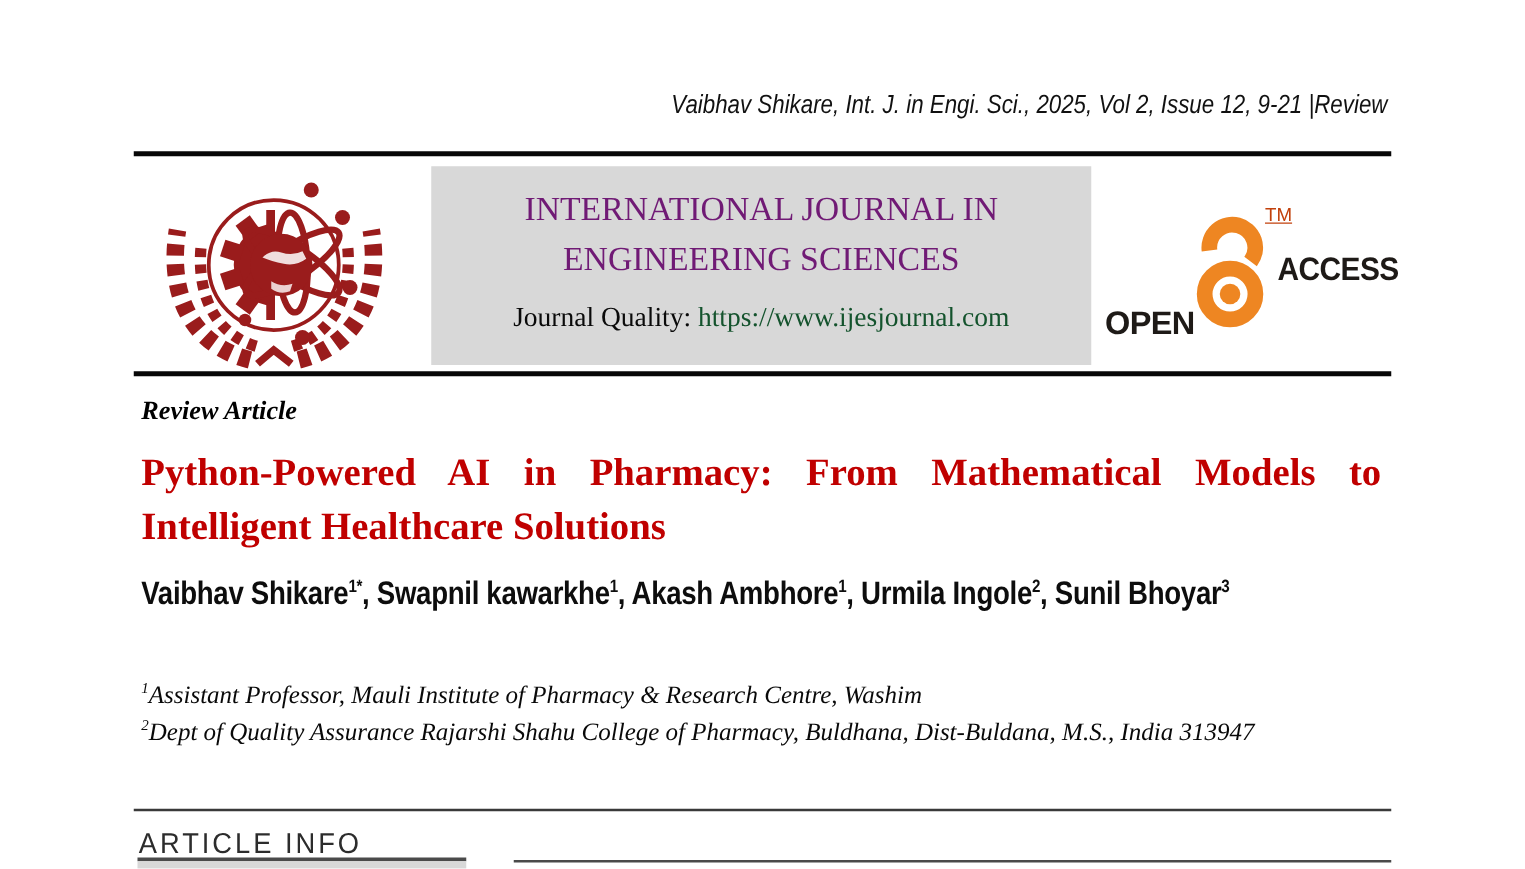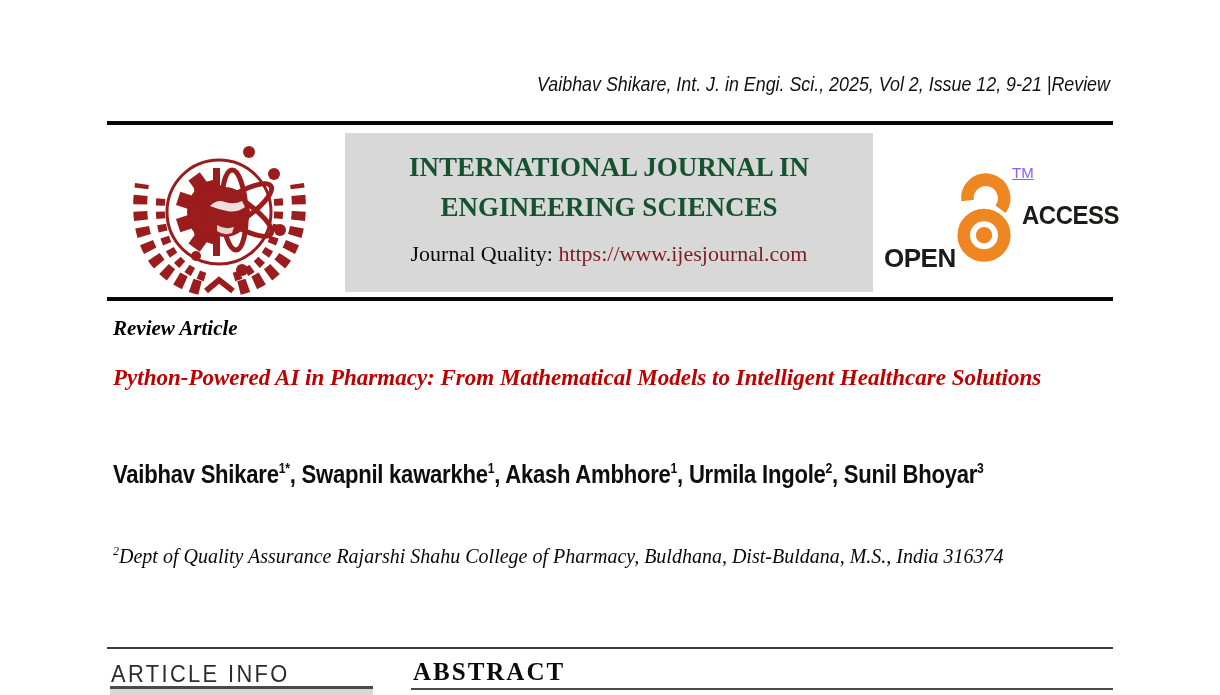--- a/index.html
+++ b/index.html
@@ -22,43 +22,43 @@
   .rule-2 { top:297px; height:4px; }
   .rule-thin { position:absolute; left:107px; top:647px; width:1006px; height:2px; background:#3a3a3a; }
 
   
   .logo { position:absolute; left:122px; top:130px; width:195px; height:165px; }
   .journal-box {
     position:absolute; left:345px; top:133px; width:528px; height:159px;
     background:#d8d8d8; text-align:center;
   }
   .journal-name {
-    margin:14px 28px 12px; font-weight:bold; font-size:27px; line-height:40px; color:#14532d;
+    margin:14px 28px 12px; font-weight:normal; font-size:27px; line-height:40px; color:#701a75;
   }
   .journal-homepage { margin-top:14px; font-size:22px; color:#0a0a0a; }
-  .journal-homepage .url { text-decoration:none; color:#7f1d1d; }
+  .journal-homepage .url { text-decoration:none; color:#14532d; }
 
   .oa { position:absolute; left:884px; top:158px; width:235px; height:112px; }
   .oa-word {
     position:absolute; font-family:"Liberation Sans", sans-serif; font-weight:bold;
     font-size:26px; color:#1e1a17; letter-spacing:-0.5px; top:42px;
   }
   .oa-open { left:0;margin-top:43px; }
   .oa-access { left:138px; transform:scaleX(0.92); transform-origin:0 0; }
   .oa-lock { position:absolute; left:72px; top:4px; width:58px; height:104px; }
   .oa-tm {
     position:absolute; left:128px; top:6px; font-family:"Liberation Sans", sans-serif;
-    font-size:15px; color:#8b5cf6;text-decoration:underline;
+    font-size:15px; color:#c2410c;text-decoration:underline;
   }
 
   
   .review-article { position:absolute; left:113px; top:316px; font-size:21px; font-weight:bold;font-style:italic; }
   .title {
     position:absolute; left:113px; top:356px; width:992px;
-    font-size:23px; font-weight:bold; color:#C00000; line-height:43px; text-align:justify;font-style:italic;
+    font-size:31px; font-weight:bold; color:#C00000; line-height:43px; text-align:justify;
   }
   .authors {
     position:absolute; left:113px; top:458px; width:1150px;
     font-family:"Liberation Sans", sans-serif; font-weight:bold; font-size:26px;
     line-height:33px; letter-spacing:-0.3px; color:#0d0d0d;
     transform:scaleX(0.85); transform-origin:0 0;
   }
   .authors sup { font-size:55%; line-height:0; vertical-align:super; }
   .affiliations {
     position:absolute; left:113px; top:541px; width:1010px;
@@ -158,25 +158,25 @@
 
   <div class="review-article">Review Article</div>
 
   <div class="title">Python-Powered AI in Pharmacy: From Mathematical Models to Intelligent Healthcare Solutions</div>
 
   <div class="authors">
     <span><span>Vaibhav Shikare</span><sup>1*</sup><span>, </span></span><span><span>Swapnil kawarkhe</span><sup>1</sup><span>, </span></span><span><span>Akash Ambhore</span><sup>1</sup><span>, </span></span><span><span>Urmila Ingole</span><sup>2</sup><span>, </span></span><span><span>Sunil Bhoyar</span><sup>3</sup></span>
   </div>
 
   <div class="affiliations">
-    <div class="affil"><sup>2</sup><span>Dept of Quality Assurance Rajarshi Shahu College of Pharmacy, Buldhana, Dist-Buldana, M.S., India 316374</span></div>
+    <div class="affil"><sup>1</sup><span>Assistant Professor, Mauli Institute of Pharmacy &amp; Research Centre, Washim</span></div>
+    <div class="affil"><sup>2</sup><span>Dept of Quality Assurance Rajarshi Shahu College of Pharmacy, Buldhana, Dist-Buldana, M.S., India 313947</span></div>
   </div>
 
   <div class="rule-thin"></div>
 
   <div class="article-info-h">ARTICLE INFO</div>
-  <div class="abstract-h">ABSTRACT</div>
 
   <div class="ai-underline"></div>
   <div class="ai-gray"></div>
   <div class="abs-underline"></div>
 
 </div>
 
 </body></html>

